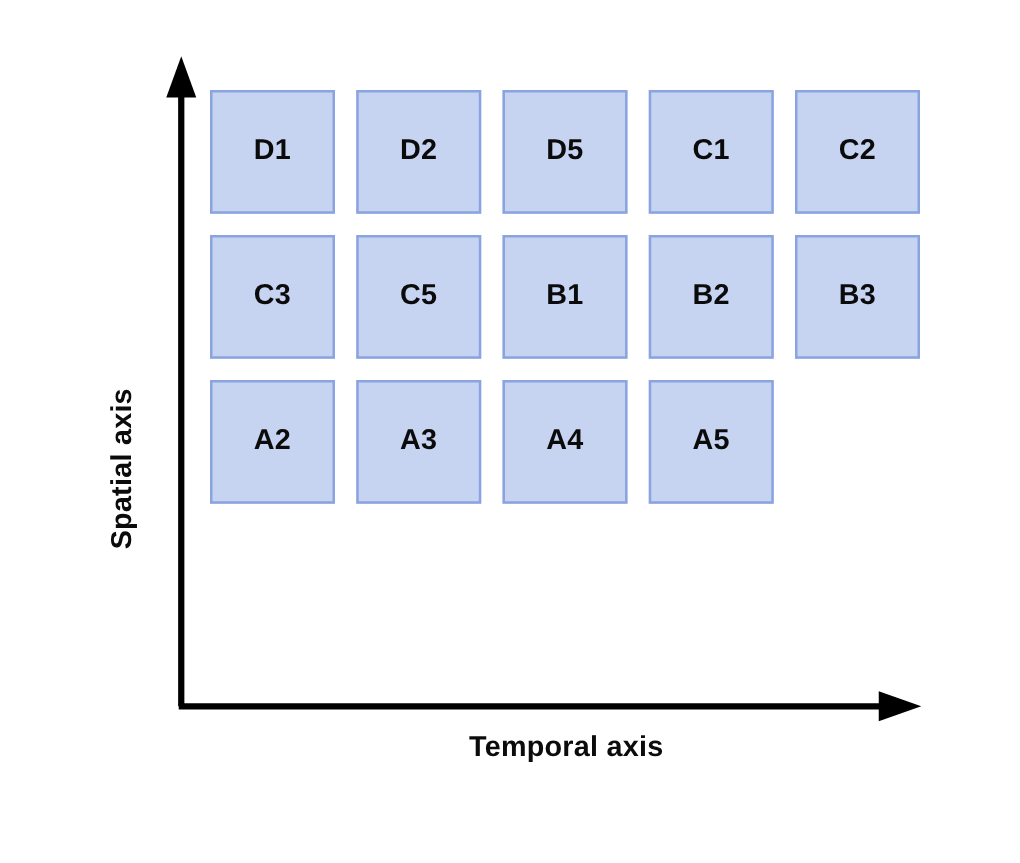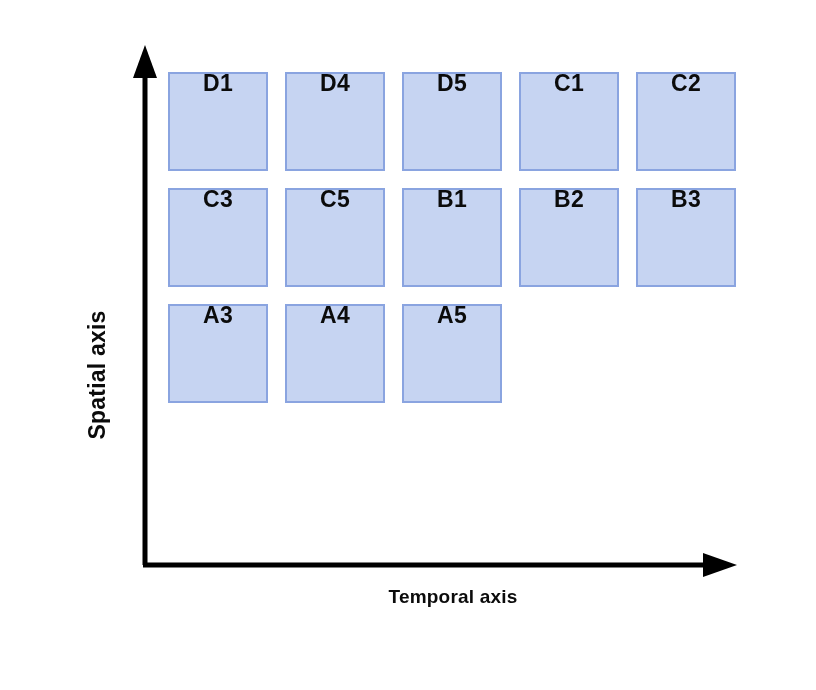--- a/index.html
+++ b/index.html
@@ -36,21 +36,21 @@
     letter-spacing: 0.2px;
   }
   #y-axis-label {
     font-size: 23px;
     left: 97px;
     top: 375px;
     transform: translate(-50%, -50%) rotate(-90deg);
     transform-origin: center center;
   }
   #x-axis-label {
-    font-size: 19px;
+    font-size: 23px;
     left: 453px;
     top: 597px;
     transform: translate(-50%, -50%);
   }
 
   
   #grid {
     position: absolute;
     left: 168px;
     top: 72px;
@@ -60,21 +60,21 @@
     grid-template-columns: repeat(5, 100px);
     grid-template-rows: repeat(4, 99px);
     column-gap: 17px;
     row-gap: 17px;
   }
   .cell {
     background: #c6d4f2;
     border: 2px solid #8aa4e0;
     box-sizing: border-box;
     display: flex;
-    align-items: flex-start;
+    align-items: center;
     justify-content: center;
     position: relative;
   }
   .cell-label {
     font-family: "Liberation Sans", sans-serif;
     font-weight: bold;
     font-size: 23px;
     color: #0b0b0b;
     line-height: 1;
     position: relative;
@@ -101,21 +101,21 @@
   <div class="axis-label" id="y-axis-label">Spatial axis</div>
 
   <div class="axis-label" id="x-axis-label">Temporal axis</div>
 
   <div id="grid">
 
     <div class="cell">
       <span class="cell-label">D1</span>
     </div>
     <div class="cell">
-      <span class="cell-label">D4</span>
+      <span class="cell-label">D2</span>
     </div>
     <div class="cell">
       <span class="cell-label">D5</span>
     </div>
 
     <div class="cell">
       <span class="cell-label">C1</span>
     </div>
     <div class="cell">
       <span class="cell-label">C2</span>
@@ -131,20 +131,23 @@
       <span class="cell-label">B1</span>
     </div>
     <div class="cell">
       <span class="cell-label">B2</span>
     </div>
     <div class="cell">
       <span class="cell-label">B3</span>
     </div>
 
     <div class="cell">
+      <span class="cell-label">A2</span>
+    </div>
+    <div class="cell">
       <span class="cell-label">A3</span>
     </div>
     <div class="cell">
       <span class="cell-label">A4</span>
     </div>
     <div class="cell">
       <span class="cell-label">A5</span>
     </div>
 
   </div>

